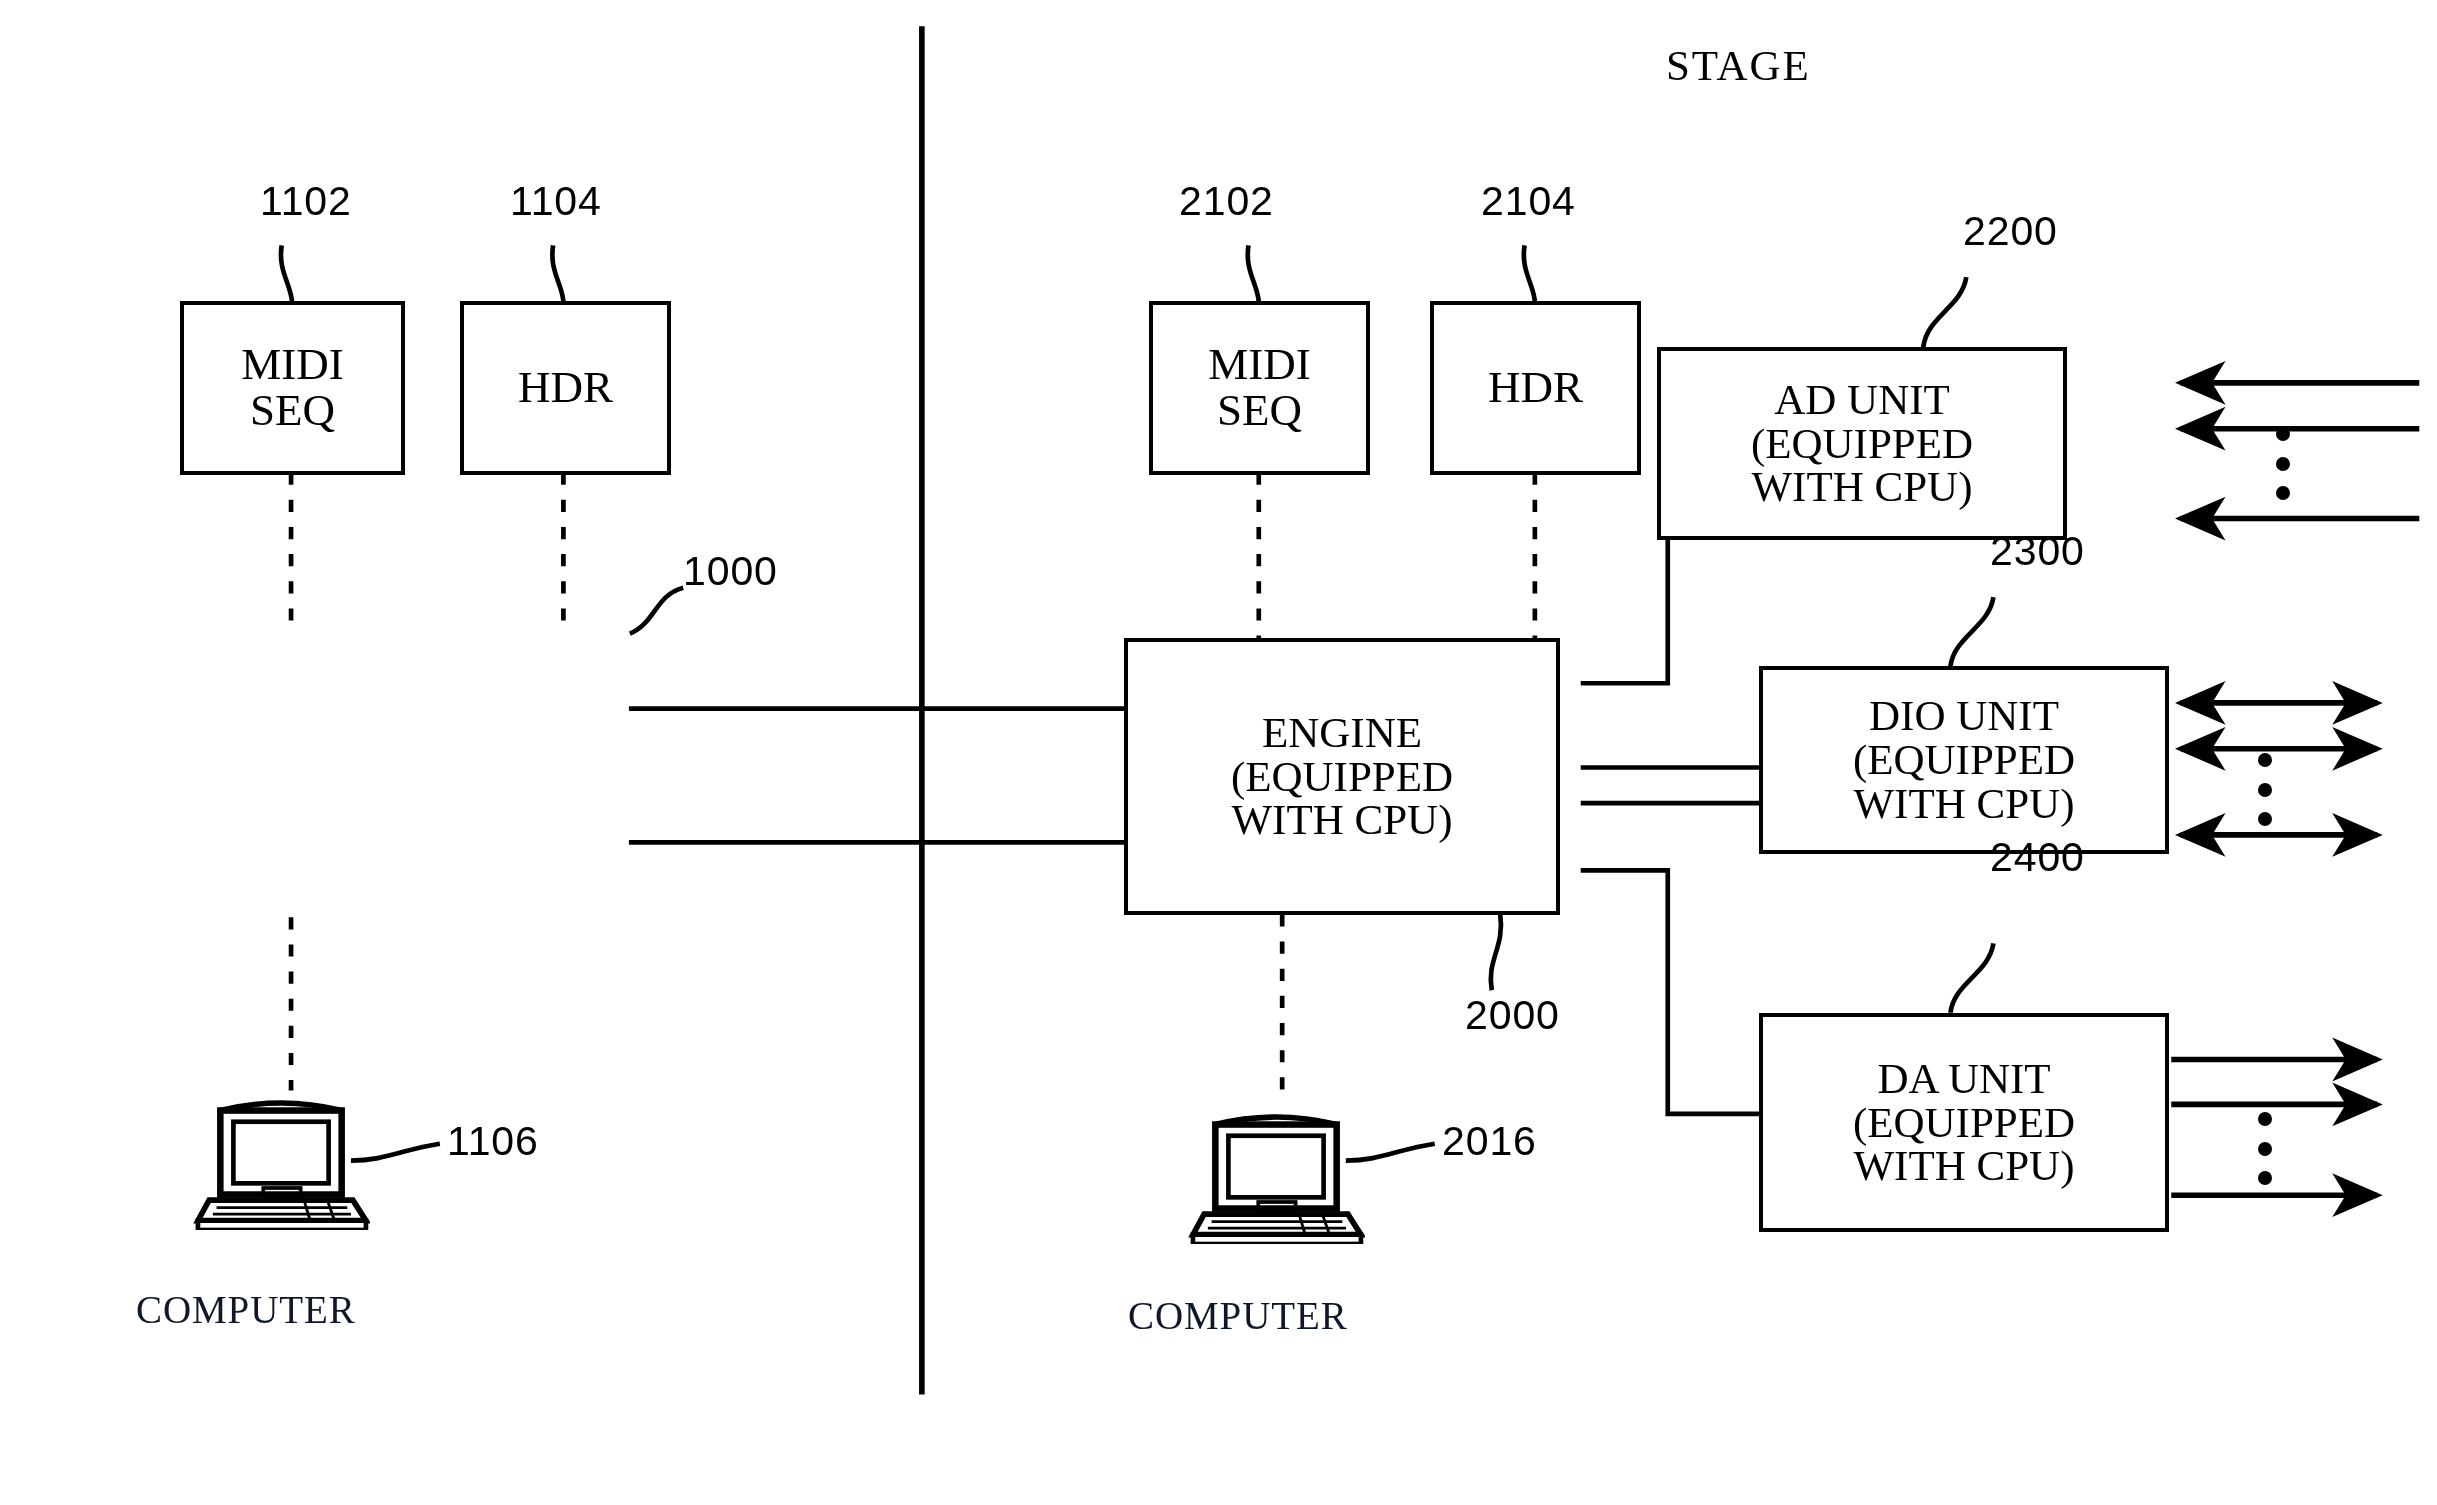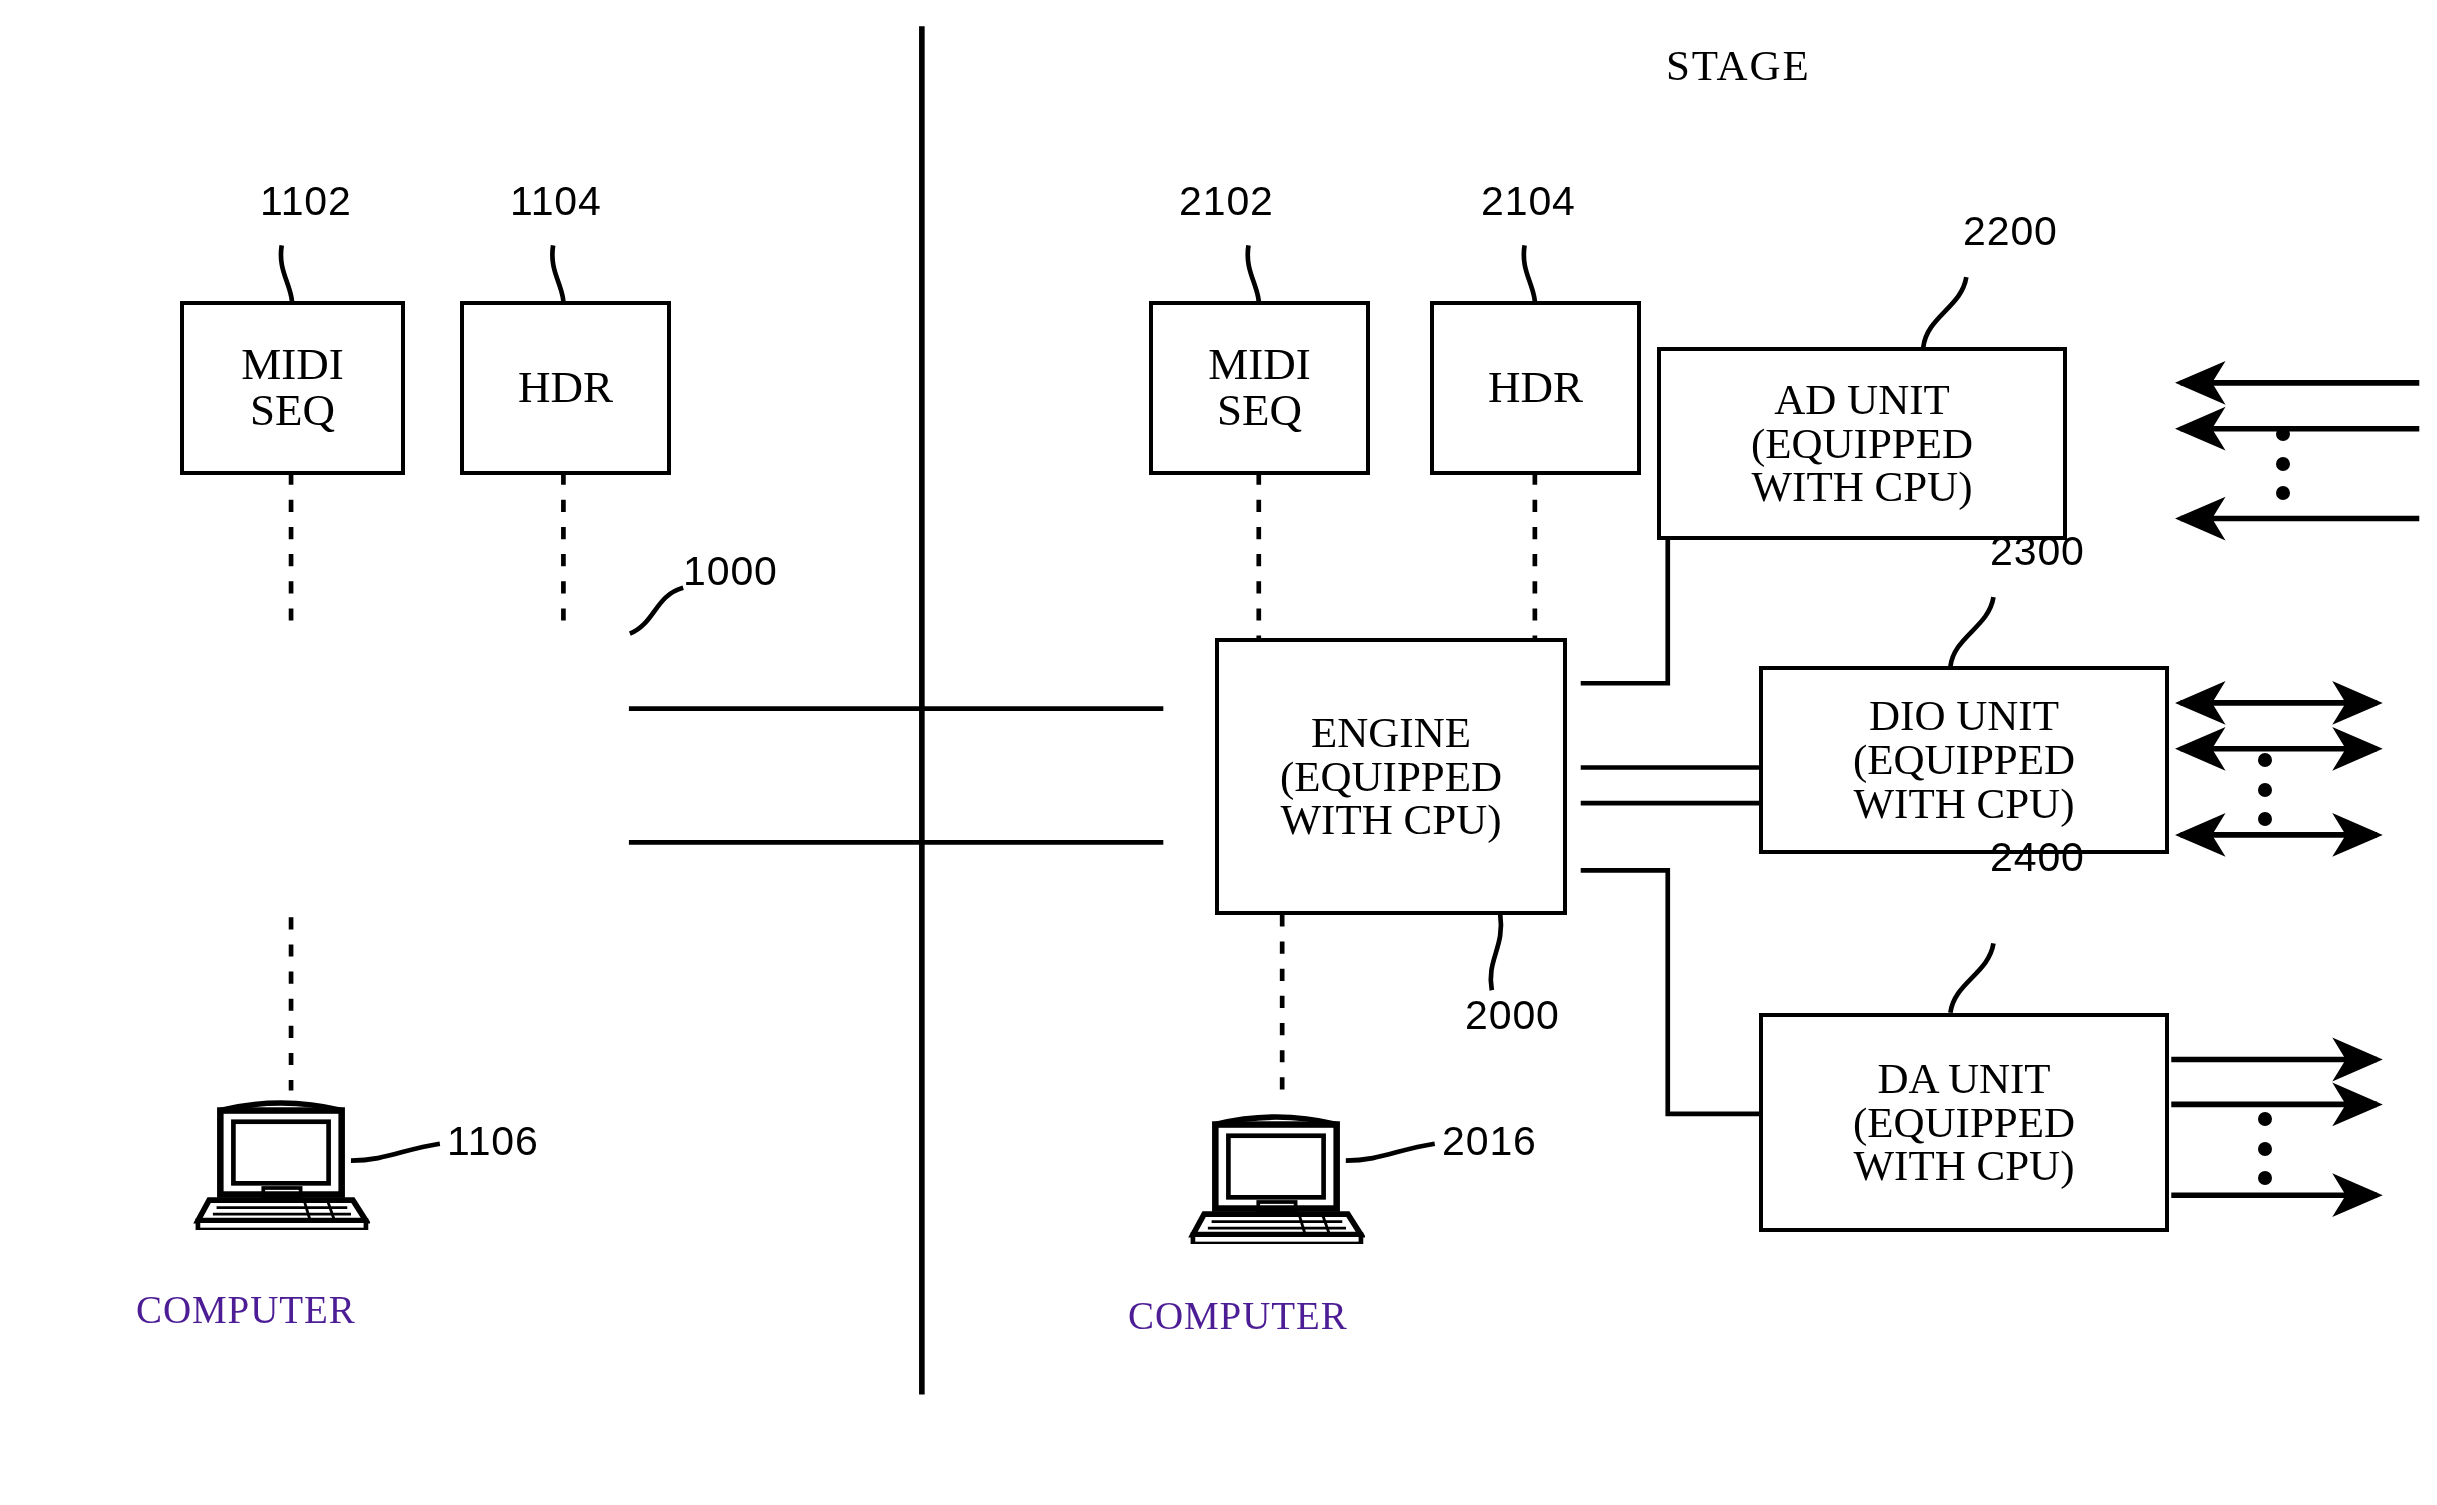--- a/index.html
+++ b/index.html
@@ -58,21 +58,21 @@
     display: block;
     white-space: nowrap;
     line-height: 1.02;
   }
   .caption {
     position: absolute;
     font-family: "Liberation Serif", "DejaVu Serif", serif;
     font-size: 39px;
     letter-spacing: 0.9px;
     white-space: nowrap;
-    color: #4c1d95;
+    color: #0f172a;
   }
   .computer {
     position: absolute;
     width: 178px;
     height: 140px;
   }
   .dots {
     position: absolute;
     display: flex;
     flex-direction: column;
@@ -168,21 +168,21 @@
 
   <div class="unit-box" style="left:1149px; top:301px; width:221px; height:174px; font-size:45px;">
     <span class="line">MIDI</span>
     <span class="line">SEQ</span>
   </div>
 
   <div class="unit-box" style="left:1430px; top:301px; width:211px; height:174px; font-size:45px;">
     <span class="line">HDR</span>
   </div>
 
-  <div class="unit-box" style="left:1215px; top:638px; width:352px; height:277px; font-size:43px;">
+  <div class="unit-box" style="left:1124px; top:638px; width:436px; height:277px; font-size:43px;">
     <span class="line">ENGINE</span>
     <span class="line">(EQUIPPED</span>
     <span class="line">WITH CPU)</span>
   </div>
 
   <div class="unit-box" style="left:1657px; top:347px; width:410px; height:193px; font-size:43px;">
     <span class="line">AD UNIT</span>
     <span class="line">(EQUIPPED</span>
     <span class="line">WITH CPU)</span>
   </div>

